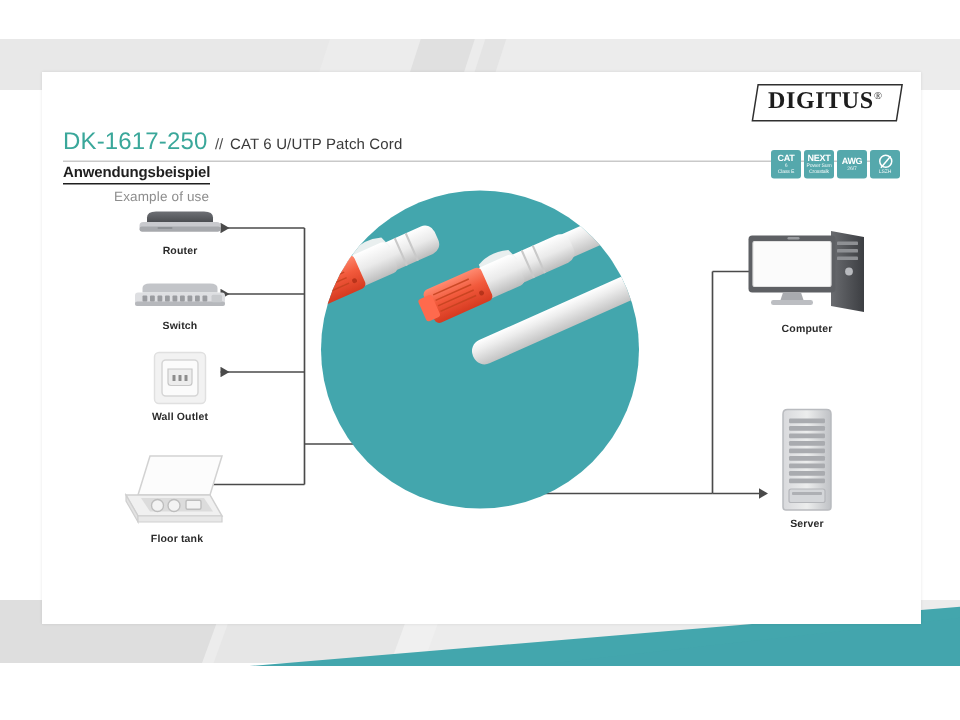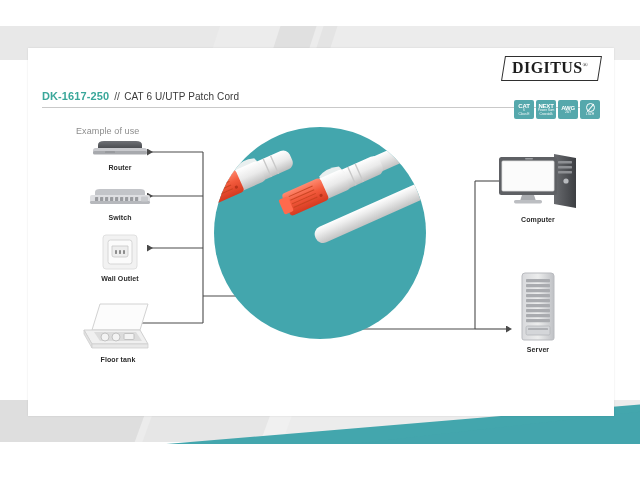--- a/index.html
+++ b/index.html
@@ -127,22 +127,22 @@
   
   #title-row {
     position: absolute;
     left: 14px;
     top: 38px;
     width: 558px;
     border-bottom: 1px solid #c9c9c9;
     padding-bottom: 3px;
   }
   #sku {
-    font-size: 11px;
-    font-weight: bold;
+    font-size: 16px;
+    font-weight: normal;
     color: #3aa79a;
     letter-spacing: .1px;
   }
   #sku-sep {
     font-size: 10px;
     color: #4a4a4a;
     margin-left: 5px;
   }
   #sku-desc {
     font-size: 10px;
@@ -310,20 +310,21 @@
       <div class="badge">
         <span class="badge-main">AWG</span>
         <span class="badge-sub">26/7</span>
       </div>
       <div class="badge">
         <span class="badge-circle"></span>
         <span class="badge-sub">LSZH</span>
       </div>
     </div>
 
+    <div id="heading-de">Anwendungsbeispiel</div>
     <div id="heading-en">Example of use</div>
 
     <div id="diagram">
 
       <svg id="wires" width="586" height="368">
         <defs>
           <marker id="arrL" markerWidth="7" markerHeight="7" refX="6" refY="3.5" orient="auto" markerUnits="userSpaceOnUse">
             <path d="M6,0 L6,7 L0,3.5 z" fill="#4a4a4a"></path>
           </marker>
           <marker id="arrR" markerWidth="7" markerHeight="7" refX="1" refY="3.5" orient="auto" markerUnits="userSpaceOnUse">

